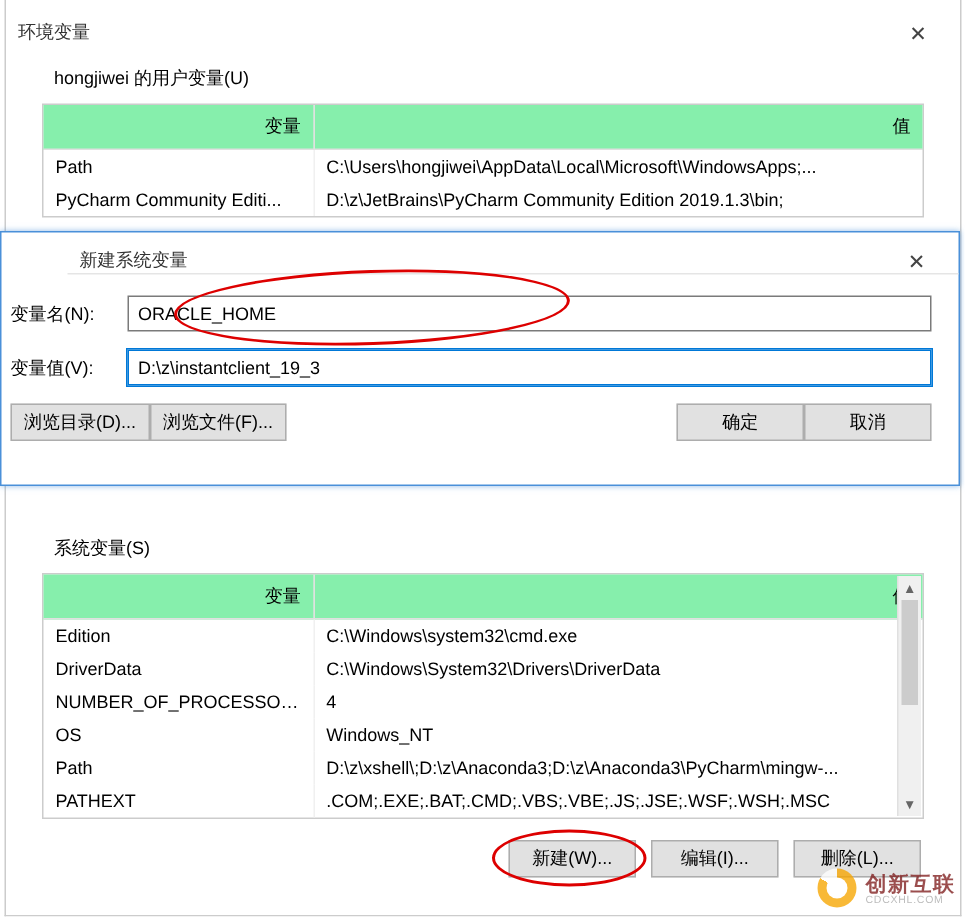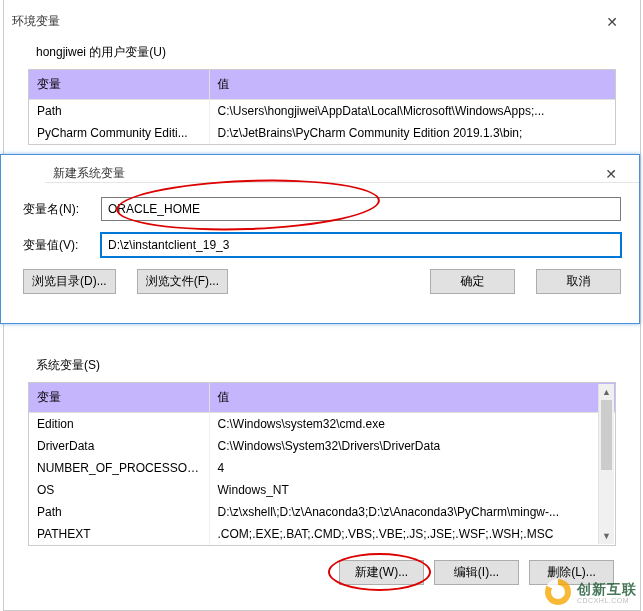--- a/index.html
+++ b/index.html
@@ -45,26 +45,26 @@
   margin: 0 24px;
   border: 1px solid #ccc;
   background: #fff;
 }
 .tbl {
   width: 100%;
   border-collapse: collapse;
   table-layout: fixed;
 }
 .tbl th {
-  text-align: left;
+  text-align: right;
   font-weight: normal;
   padding: 6px 8px;
   border-bottom: 1px solid #e0e0e0;
   border-right: 1px solid #e0e0e0;
-  background: #c4b5fd;
+  background: #86efac;
   font-size: 12px;
 }
 .tbl td {
   padding: 4px 8px;
   border-right: 1px solid #f0f0f0;
   white-space: nowrap;
   overflow: hidden;
   text-overflow: ellipsis;
   font-size: 12px;
 }
@@ -105,21 +105,21 @@
   line-height: 23px;
   padding: 0 8px;
 }
 
 .dlg {
   left: 0; top: 154px; width: 640px; height: 170px;
   border: 1px solid #4a90d9;
   box-shadow: 0 0 4px rgba(74,144,217,0.6);
 }
 .dlg .titlebar { height: 28px; border-bottom: 1px solid #e5e5e5; margin-left: 44px; }
-.dlg-body { padding: 14px 18px 10px 22px; }
+.dlg-body { padding: 14px 18px 10px 6px; }
 .field-row {
   display: flex;
   align-items: center;
   margin-bottom: 12px;
 }
 .field-label {
   width: 78px;
   font-size: 12px;
 }
 .field-input {
@@ -129,21 +129,21 @@
   padding: 0 6px;
   font-size: 12px;
   font-family: inherit;
 }
 .field-input.focus {
   border: 1px solid #0078d7;
   outline: 1px solid #0078d7;
 }
 .dlg-btns {
   display: flex;
-  gap: 21px;
+  gap: 0;
   margin-top: 8px;
 }
 .dlg-btns .spacer { flex: 1; }
 
 .oval {
   position: absolute;
   border: 2px solid #d00;
   border-radius: 50%;
   pointer-events: none;
 }
@@ -174,21 +174,21 @@
   position: relative;
 }
 .logo-icon::after {
   content: "";
   position: absolute;
   inset: 6px;
   background: #fff;
   border-radius: 50%;
 }
 .logo-text { font-size: 14px; font-weight: bold; letter-spacing: 1px; }
-.logo-text .g { color: #14532d; }
+.logo-text .g { color: #7f1d1d; }
 .logo-sub { font-size: 7px; color: #aaa; letter-spacing: 0.5px; margin-top:-2px; }
 </style>
 </head>
 <body>
 
 <div class="window main-window">
   <div class="titlebar">
     <span>环境变量</span>
     <span class="spacer"></span>
     <span class="close-x">✕</span>

